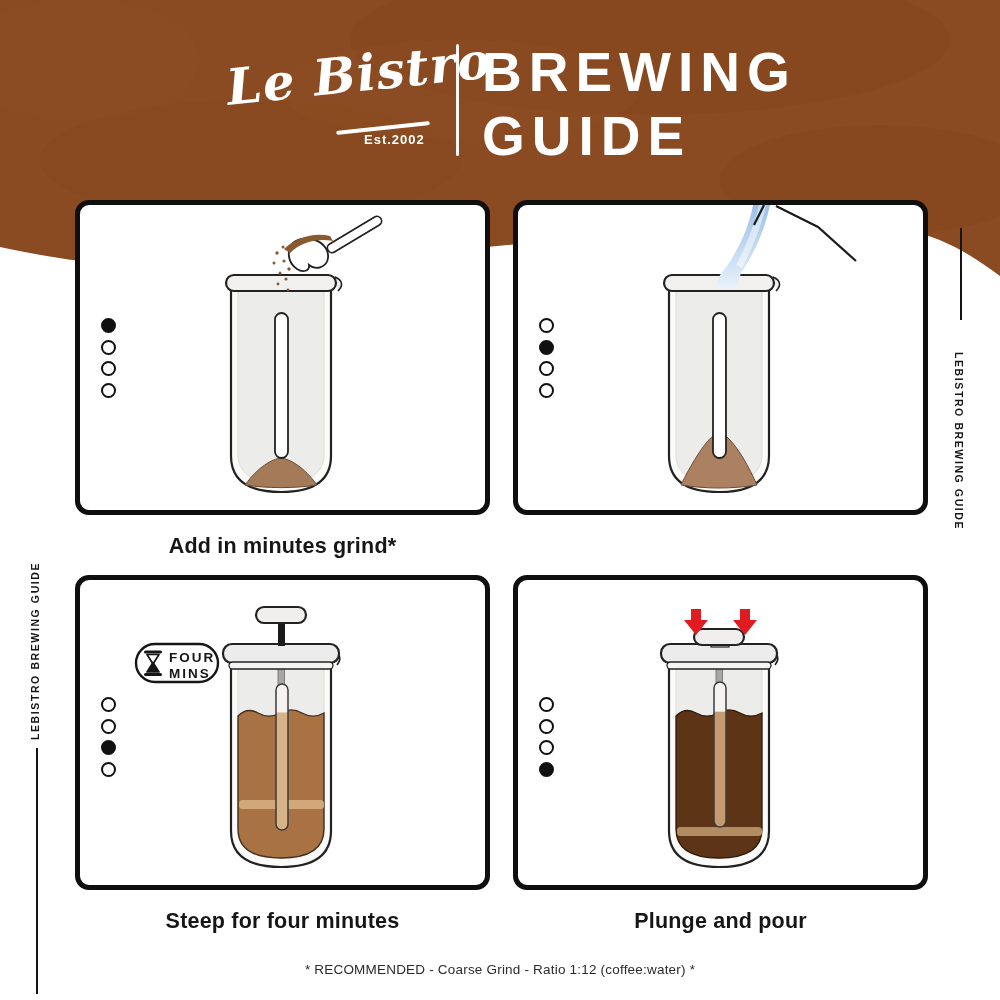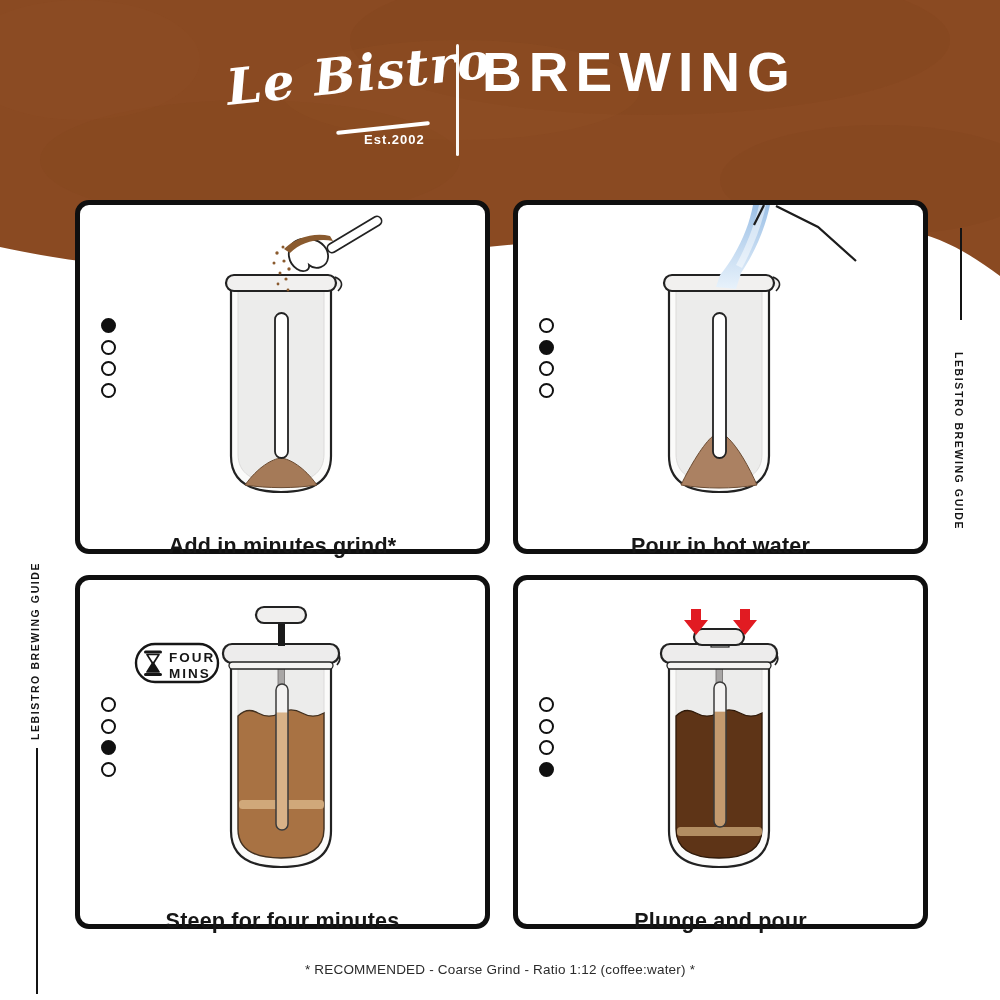--- a/index.html
+++ b/index.html
@@ -36,21 +36,21 @@
     position:absolute;font-size:10.5px;font-weight:bold;letter-spacing:1.6px;
     color:#141414;white-space:nowrap;writing-mode:vertical-rl;
   }
   .side-label.right{left:953px;top:352px;height:176px;}
   .side-label.left{left:29px;top:560px;height:180px;transform:rotate(180deg);}
   .side-line{position:absolute;width:2px;background:#141414;}
   .side-line.right{left:960px;top:228px;height:92px;}
   .side-line.left{left:36px;top:748px;height:246px;}
   
   .panel{
-    position:absolute;width:415px;height:354px;background:#ffffff;
+    position:absolute;width:415px;height:315px;background:#ffffff;
     border:5px solid #0f0f0f;border-radius:14px;box-sizing:border-box;
   }
   .panel.p1{left:75px;top:200px;}
   .panel.p2{left:513px;top:200px;}
   .panel.p3{left:75px;top:575px;}
   .panel.p4{left:513px;top:575px;}
   .panel svg{position:absolute;left:0;top:0;}
   .dots{position:absolute;left:21px;display:flex;flex-direction:column;gap:6.5px;z-index:3;}
   .panel.p1 .dots,.panel.p2 .dots{top:113px;}
   .panel.p3 .dots,.panel.p4 .dots{top:117px;}
@@ -96,20 +96,21 @@
       <ellipse cx="80" cy="60" rx="120" ry="60" fill="#9a5a2e" opacity="0.10"></ellipse>
     </g>
   </svg>
 
   <div class="brand">Le Bistro</div>
   <div class="brand-underline"></div>
   <div class="brand-est">Est.2002</div>
   <div class="header-divider"></div>
   <div class="header-title">
     <div>BREWING</div>
+    <div>GUIDE</div>
   </div>
 
   <div class="side-line right"></div>
   <div class="side-label right">LEBISTRO BREWING GUIDE</div>
   <div class="side-label left">LEBISTRO BREWING GUIDE</div>
   <div class="side-line left"></div>
 
   <div class="panel p1">
     <div class="dots">
         <div class="dot filled"></div>
@@ -256,18 +257,17 @@
         <rect x="176" y="49" width="50" height="16" rx="8" fill="#f0efee" stroke="#222" stroke-width="2.2"></rect>
       </g>
       <g>
         <path d="M173 29 h10 v11 h7 l-12 15 -12 -15 h7 Z" style="fill:var(--arrow-red,#e11b22)"></path>
         <path d="M222 29 h10 v11 h7 l-12 15 -12 -15 h7 Z" style="fill:var(--arrow-red,#e11b22)"></path>
       </g>
     </svg>
   </div>
 
   <div class="caption c1">Add in minutes grind*</div>
-  <div class="caption c2">Pour in hot water</div>
   <div class="caption c3">Steep for four minutes</div>
   <div class="caption c4">Plunge and pour</div>
   <div class="footnote">* RECOMMENDED - Coarse Grind - Ratio 1:12 (coffee:water) *</div>
 
 </div>
 
 </body></html>

